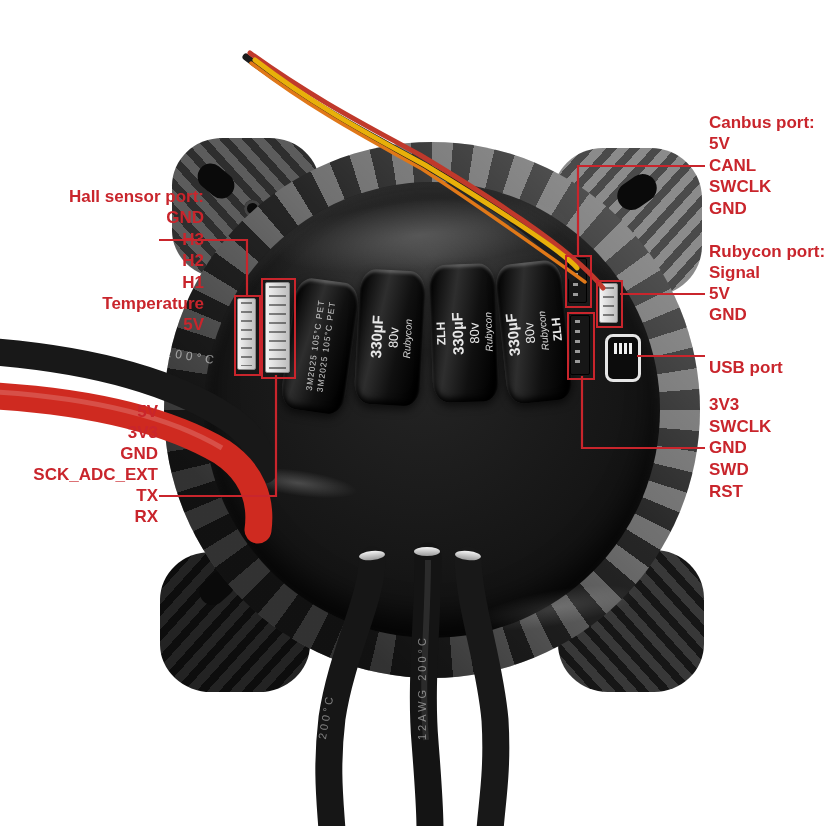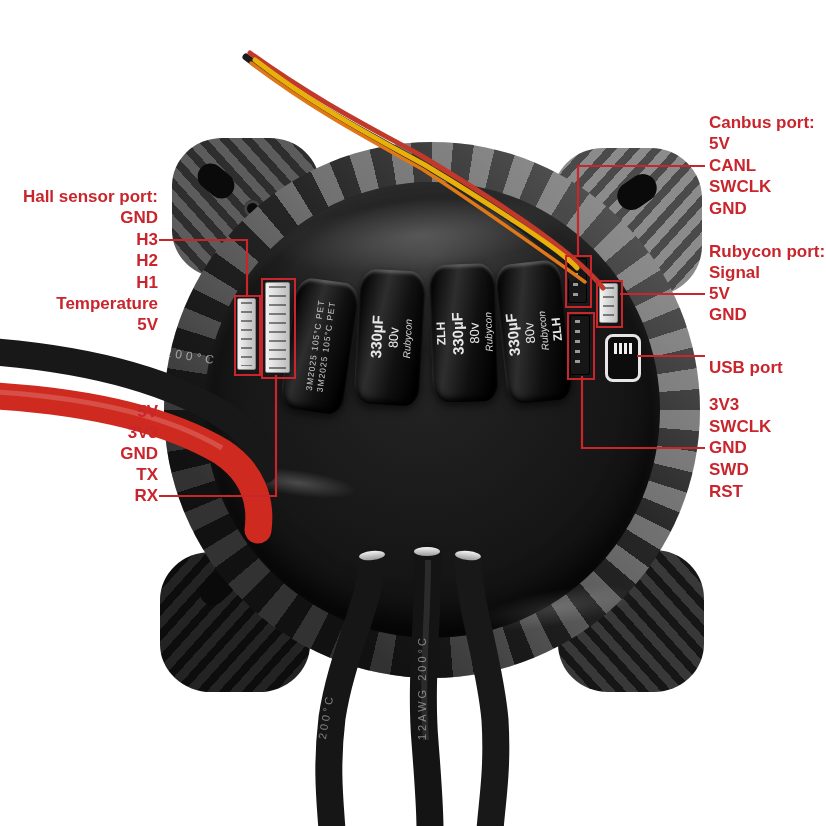--- a/index.html
+++ b/index.html
@@ -169,34 +169,35 @@
 
   <svg class="overlay" width="826" height="826">
     <path d="M159,240 H247 V295" stroke="#c9252c" stroke-width="2.2" fill="none"></path>
     <path d="M159,496 H276 V375" stroke="#c9252c" stroke-width="2.2" fill="none"></path>
     <path d="M705,166 H578 V255" stroke="#c9252c" stroke-width="2.2" fill="none"></path>
     <path d="M705,294 H620 V294" stroke="#c9252c" stroke-width="2.2" fill="none"></path>
     <path d="M705,356 H637 V356" stroke="#c9252c" stroke-width="2.2" fill="none"></path>
     <path d="M705,448 H582 V376" stroke="#c9252c" stroke-width="2.2" fill="none"></path>
   </svg>
 
-  <div class="lblcol leftcol lh214" style="top:186px;">
+  <div class="lblcol leftcol lh214" style="top:186px;margin-left:46px;">
     <div>Hall sensor port:</div>
     <div>GND</div>
     <div>H3</div>
     <div>H2</div>
     <div>H1</div>
     <div>Temperature</div>
     <div>5V</div>
   </div>
 
   <div class="lblcol leftcol lh21" style="top:401px;">
     <div>5V</div>
     <div>3V3</div>
     <div>GND</div>
+    <div>SCK_ADC_EXT</div>
     <div>TX</div>
     <div>RX</div>
   </div>
 
   <div class="lblcol rightcol lh214" style="top:112px;">
     <div>Canbus port:</div>
     <div>5V</div>
     <div>CANL</div>
     <div>SWCLK</div>
     <div>GND</div>

